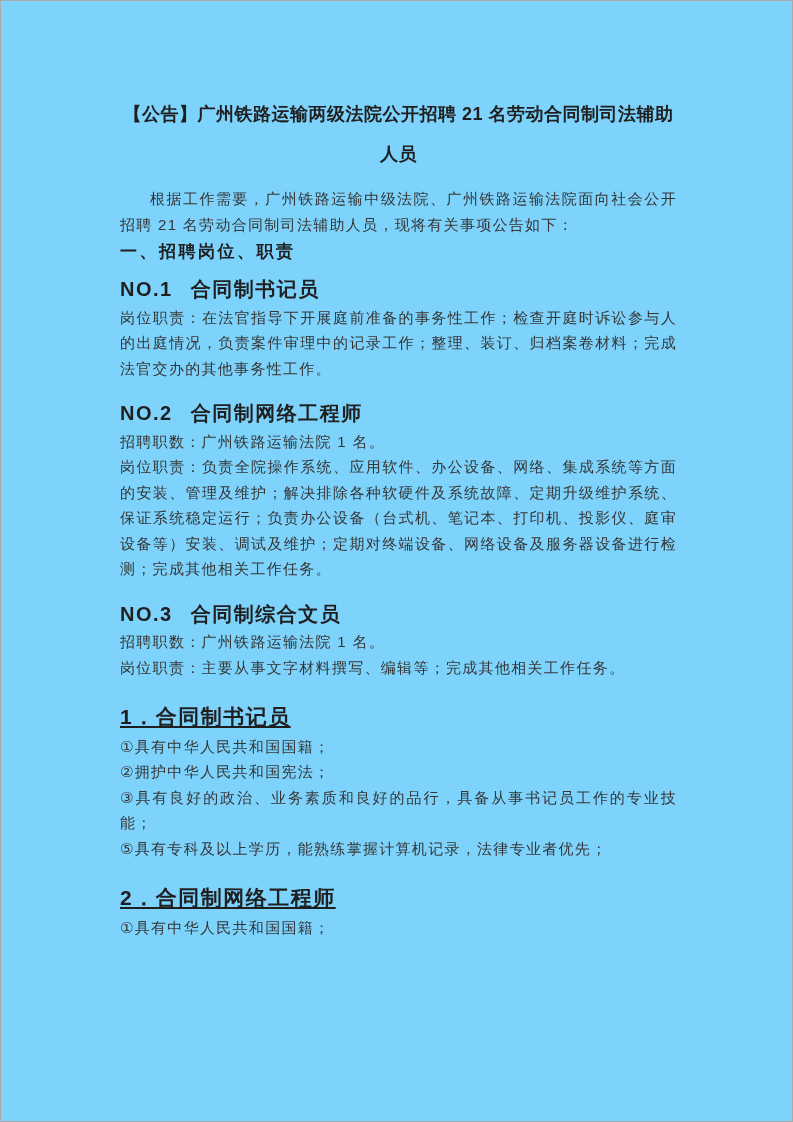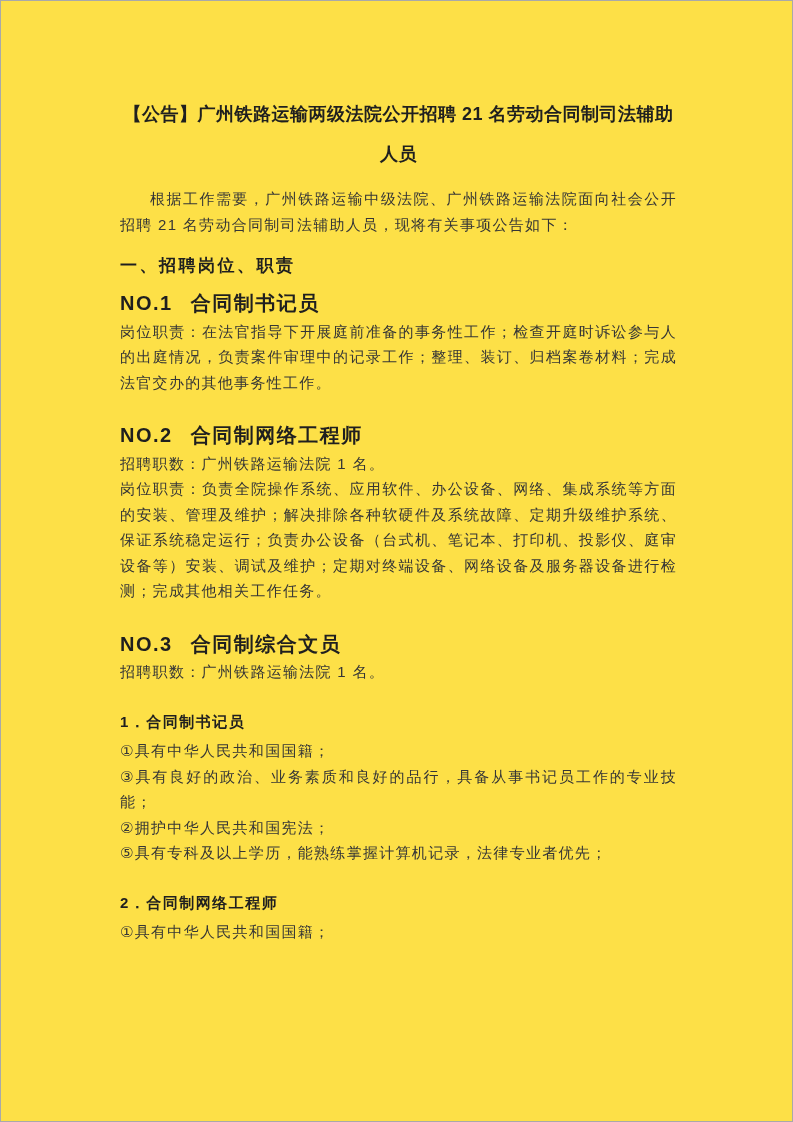--- a/index.html
+++ b/index.html
@@ -3,21 +3,21 @@
 <meta charset="utf-8">
 <style>
   * { margin: 0; padding: 0; box-sizing: border-box; }
   html, body { background: #ffffff; }
   body { font-family: "Liberation Sans", "DejaVu Sans", sans-serif; }
 
   .page {
     position: relative;
     width: 793px;
     height: 1122px;
-    background: #fde047;
+    background: #7dd3fc;
     border: 1px solid #a9a9a9;
     padding: 93px 115px 0 119px;
     overflow: hidden;
   }
 
   .doc-title {
     font-size: 18px;
     font-weight: bold;
     color: #1f1f1f;
     text-align: center;
@@ -32,51 +32,51 @@
     letter-spacing: 1.3px;
     text-align: justify;
   }
 
   .intro {
     margin-top: 12px;
     text-indent: 2em;
   }
 
   .sec-heading {
-    margin-top: 14px;
     font-size: 17px;
     font-weight: bold;
     color: #1f1f1f;
     letter-spacing: 2.5px;
     line-height: 30px;
   }
 
-  .position { margin-top: 28px; }
+  .position { margin-top: 20px; }
   .position:first-of-type { margin-top: 10px; }
 
   .pos-heading {
     font-size: 20px;
     font-weight: bold;
     color: #1f1f1f;
     letter-spacing: 1.5px;
     line-height: 25.5px;
     margin-bottom: 2px;
   }
   .pos-no { margin-right: 18px; }
 
   .sec2 { margin-top: 62px; }
 
   .group { margin-top: 24px; }
   .group-title {
-    font-size: 15px;
+    font-size: 21px;
     font-weight: bold;
     color: #1f1f1f;
     letter-spacing: 1.5px;
     line-height: 25.5px;
     margin-bottom: 4px;
+    text-decoration: underline;
   }
 </style>
 </head>
 <body>
 
 <div class="page">
 
   <h1 class="doc-title">【公告】广州铁路运输两级法院公开招聘 21 名劳动合同制司法辅助人员</h1>
 
   <p class="body-text intro">根据工作需要，广州铁路运输中级法院、广州铁路运输法院面向社会公开招聘 21 名劳动合同制司法辅助人员，现将有关事项公告如下：</p>
@@ -90,28 +90,29 @@
 
   <div class="position">
     <p class="pos-heading"><span class="pos-no">NO.2</span><span>合同制网络工程师</span></p>
     <p class="body-text">招聘职数：广州铁路运输法院 1 名。</p>
     <p class="body-text">岗位职责：负责全院操作系统、应用软件、办公设备、网络、集成系统等方面的安装、管理及维护；解决排除各种软硬件及系统故障、定期升级维护系统、保证系统稳定运行；负责办公设备（台式机、笔记本、打印机、投影仪、庭审设备等）安装、调试及维护；定期对终端设备、网络设备及服务器设备进行检测；完成其他相关工作任务。</p>
   </div>
 
   <div class="position">
     <p class="pos-heading"><span class="pos-no">NO.3</span><span>合同制综合文员</span></p>
     <p class="body-text">招聘职数：广州铁路运输法院 1 名。</p>
+    <p class="body-text">岗位职责：主要从事文字材料撰写、编辑等；完成其他相关工作任务。</p>
   </div>
 
 
   <div class="group">
     <p class="group-title">1．合同制书记员</p>
     <p class="body-text">①具有中华人民共和国国籍；</p>
+    <p class="body-text">②拥护中华人民共和国宪法；</p>
     <p class="body-text">③具有良好的政治、业务素质和良好的品行，具备从事书记员工作的专业技能；</p>
-    <p class="body-text">②拥护中华人民共和国宪法；</p>
     <p class="body-text">⑤具有专科及以上学历，能熟练掌握计算机记录，法律专业者优先；</p>
   </div>
 
   <div class="group">
     <p class="group-title">2．合同制网络工程师</p>
     <p class="body-text">①具有中华人民共和国国籍；</p>
   </div>
 
 </div>
 

